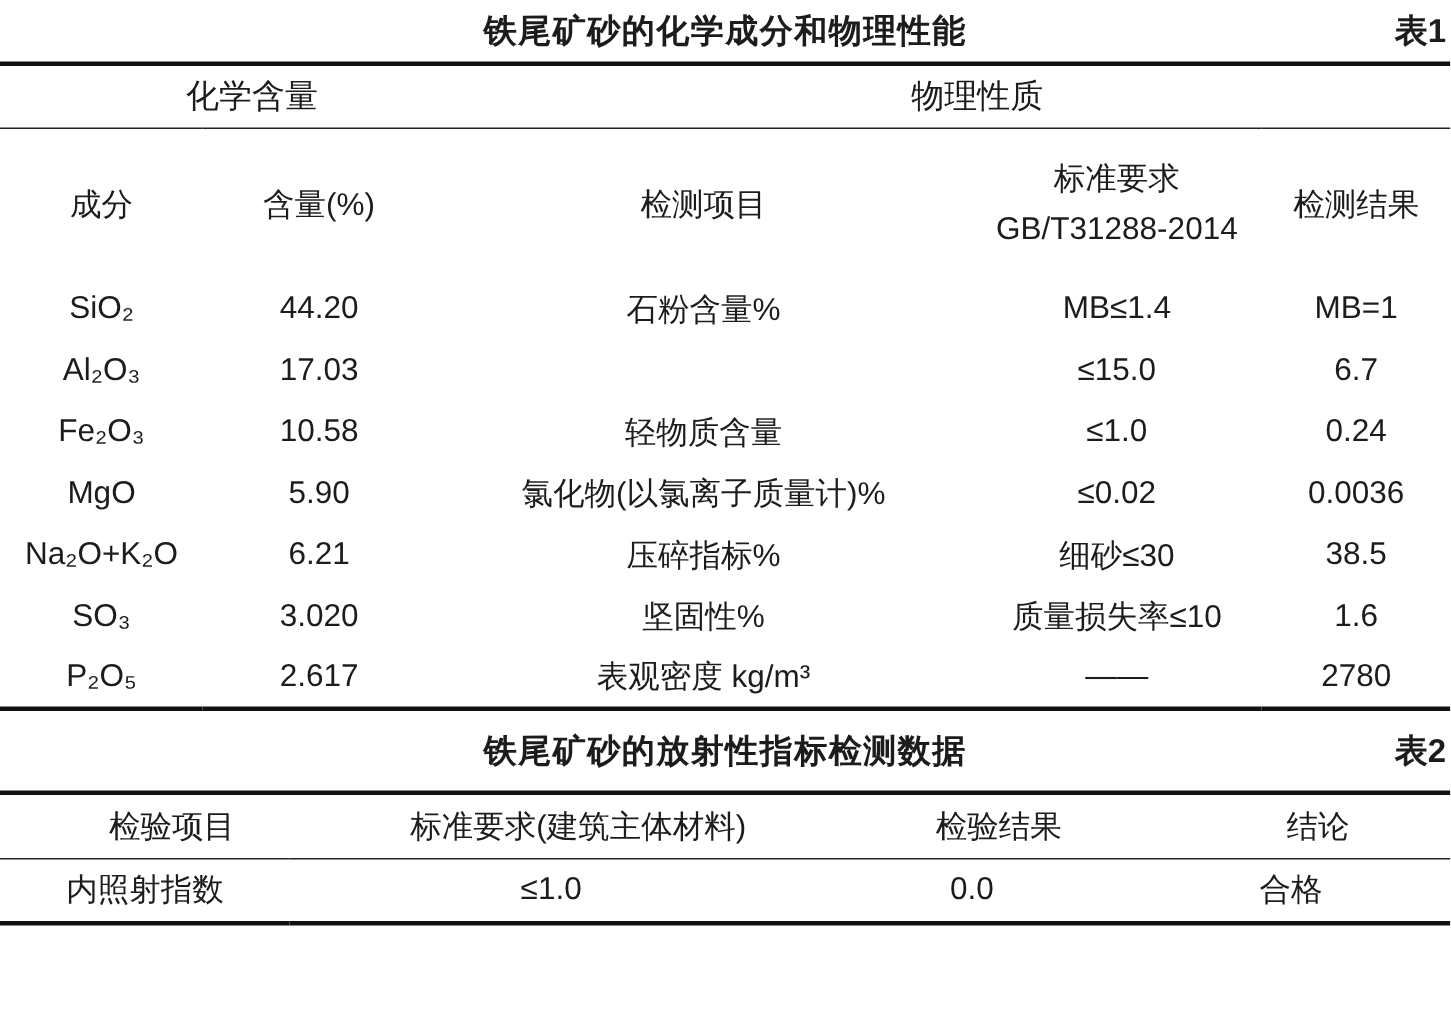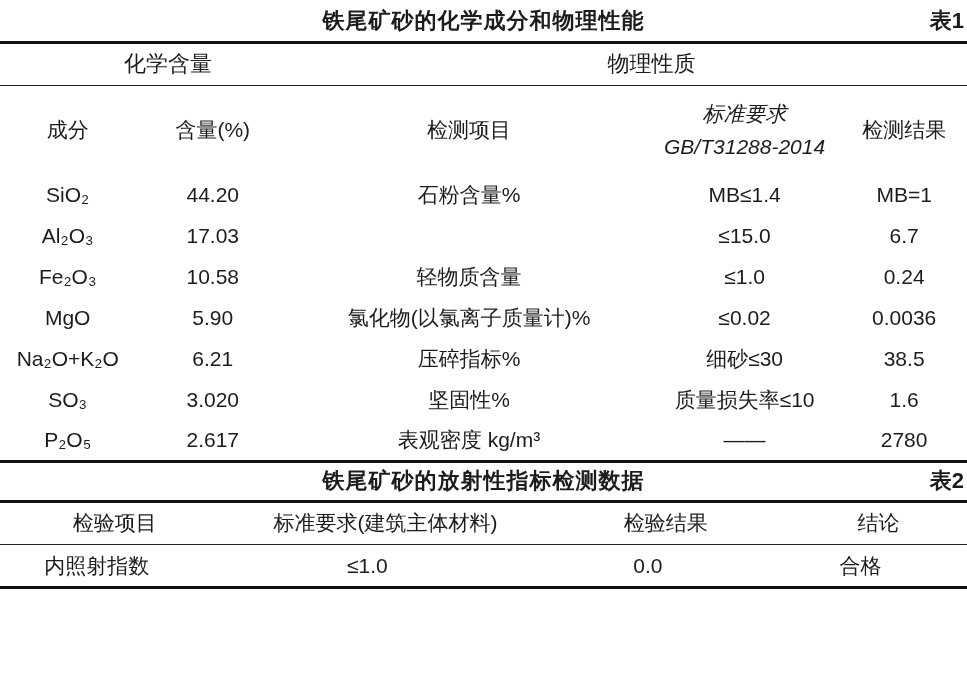--- a/index.html
+++ b/index.html
@@ -13,37 +13,37 @@
     font-size:21px;
     overflow:hidden;
   }
   
   .tcaption {
     position:relative;
     display:flex; align-items:center; justify-content:center;
     border-bottom:3px solid #111;
   }
   .tcaption.c1 { height:44px; }
-  .tcaption.c2 { height:40px; }
+  .tcaption.c2 { height:56px; }
   .ttitle { font-size:22px; font-weight:bold; letter-spacing:1px; }
   .ttag   { position:absolute; right:3px; font-size:22px; font-weight:bold; }
   
   table { width:100%; border-collapse:collapse; table-layout:fixed; }
   th, td {
     font-weight:normal;
     text-align:center;
     vertical-align:middle;
     white-space:nowrap;
     padding:0;
   }
   
   table.t1 { border-bottom:3px solid #111; }
   .t1 .group-row th { height:41px; border-bottom:1px solid #222; font-size:22px;padding-left:46px; }
   .t1 .sub-row th { height:89px; }
-  .t1 .sub-row th.wrap { white-space:normal; line-height:33px; padding:5px 6px;font-style:italic; }
+  .t1 .sub-row th.wrap { white-space:normal; line-height:33px; padding:17px 6px; }
   .t1 tbody td { height:41px; }
   
   table.t2 { border-bottom:3px solid #111; }
   .t2 thead th { height:42px; border-bottom:1px solid #222;padding-left:36px; }
   .t2 tbody td { height:43px; }
 </style>
 </head>
 <body>
 
 <div class="sheet">

